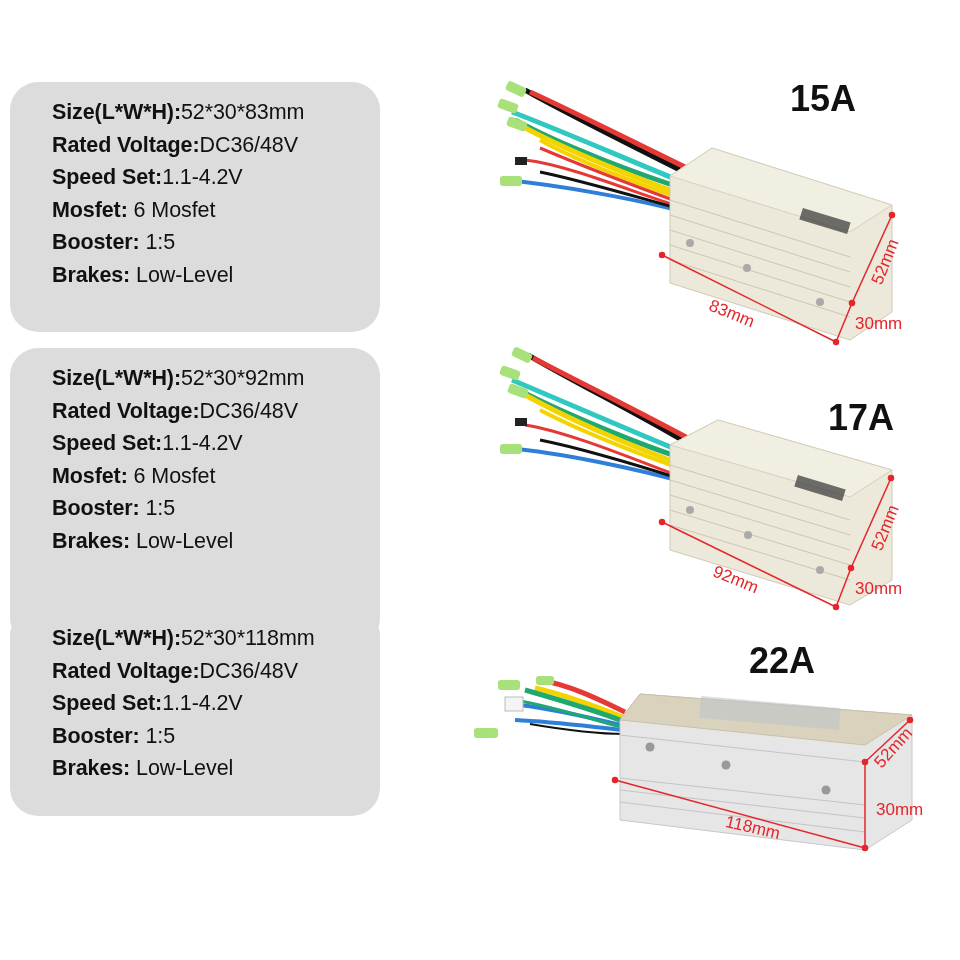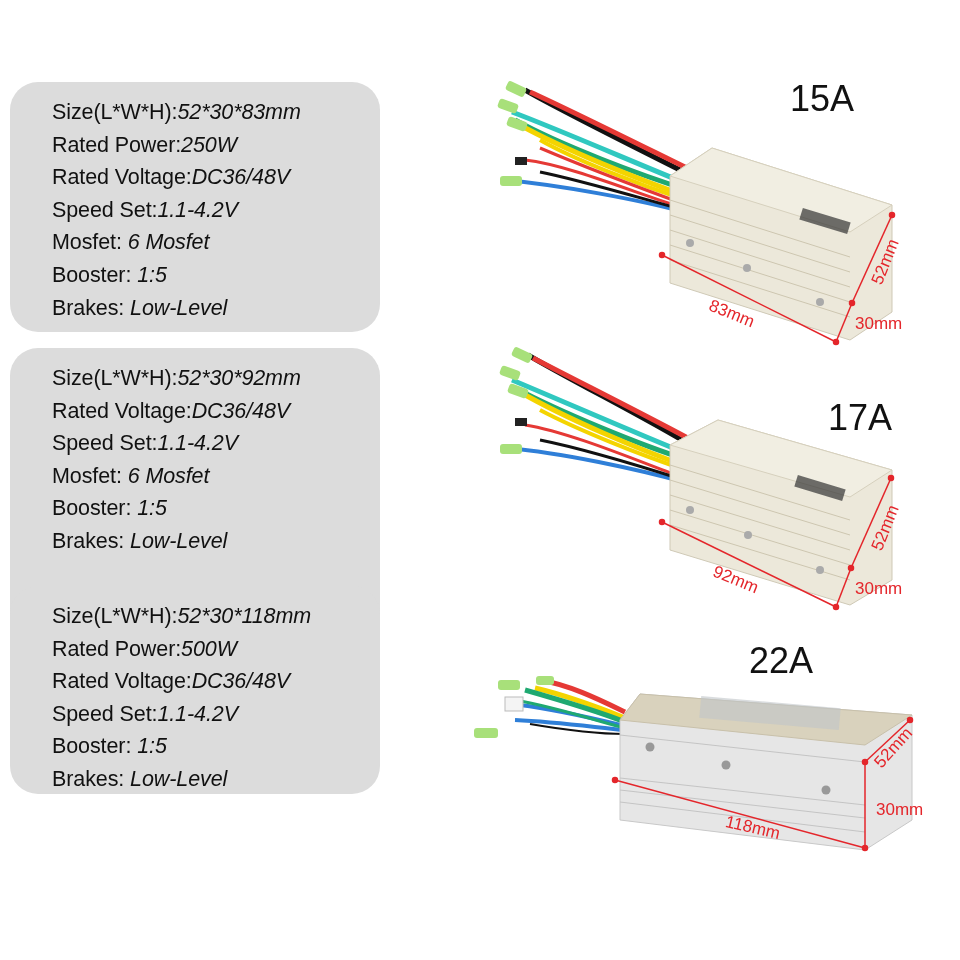--- a/index.html
+++ b/index.html
@@ -9,54 +9,52 @@
   .spec-card {
     position: absolute;
     left: 10px;
     width: 370px;
     background: #dcdcdc;
     border-radius: 28px;
     padding: 14px 0 0 42px;
   }
   .spec-card.c1 { top: 82px;  height: 250px; }
   .spec-card.c2 { top: 348px; height: 298px; }
-  .spec-card.c3 { top: 586px; height: 208px; }
+  .spec-card.c3 { top: 608px; height: 208px; }
   .spec-line { font-size: 21.5px; line-height: 32.6px; white-space: nowrap; letter-spacing: -0.1px; }
-  .spec-line .k { font-weight: normal; }
-  .spec-line .v { font-weight: normal; font-style: italic; }
-  .model-label { position: absolute; font-size: 36px; font-weight: normal; color: #111; }
+  .spec-line .k { font-weight: bold; }
+  .spec-line .v { font-weight: normal; }
+  .model-label { position: absolute; font-size: 36px; font-weight: bold; color: #111; }
   .dim { position: absolute; color: #e4262b; font-size: 17px; font-weight: normal; white-space: nowrap; }
 
   svg { position: absolute; overflow: visible; }
 </style>
 </head>
 <body>
 
 <div class="spec-card c1">
   <div class="spec-line"><span class="k">Size(L*W*H):</span><span class="v">52*30*83mm</span></div>
-  <div class="spec-line"><span class="k">Rated Power:</span><span class="v">250W</span></div>
   <div class="spec-line"><span class="k">Rated Voltage:</span><span class="v">DC36/48V</span></div>
   <div class="spec-line"><span class="k">Speed Set:</span><span class="v">1.1-4.2V</span></div>
   <div class="spec-line"><span class="k">Mosfet:</span><span class="v"> 6 Mosfet</span></div>
   <div class="spec-line"><span class="k">Booster:</span><span class="v"> 1:5</span></div>
   <div class="spec-line"><span class="k">Brakes:</span><span class="v"> Low-Level</span></div>
 </div>
 
 <div class="spec-card c2">
   <div class="spec-line"><span class="k">Size(L*W*H):</span><span class="v">52*30*92mm</span></div>
   <div class="spec-line"><span class="k">Rated Voltage:</span><span class="v">DC36/48V</span></div>
   <div class="spec-line"><span class="k">Speed Set:</span><span class="v">1.1-4.2V</span></div>
   <div class="spec-line"><span class="k">Mosfet:</span><span class="v"> 6 Mosfet</span></div>
   <div class="spec-line"><span class="k">Booster:</span><span class="v"> 1:5</span></div>
   <div class="spec-line"><span class="k">Brakes:</span><span class="v"> Low-Level</span></div>
 </div>
 
 <div class="spec-card c3">
   <div class="spec-line"><span class="k">Size(L*W*H):</span><span class="v">52*30*118mm</span></div>
-  <div class="spec-line"><span class="k">Rated Power:</span><span class="v">500W</span></div>
   <div class="spec-line"><span class="k">Rated Voltage:</span><span class="v">DC36/48V</span></div>
   <div class="spec-line"><span class="k">Speed Set:</span><span class="v">1.1-4.2V</span></div>
   <div class="spec-line"><span class="k">Booster:</span><span class="v"> 1:5</span></div>
   <div class="spec-line"><span class="k">Brakes:</span><span class="v"> Low-Level</span></div>
 </div>
 
 <div class="model-label" style="left:790px; top:78px;">15A</div>
 <svg style="left:0; top:0;" width="960" height="960">
   <g>
     <path d="M525 90 C560 110, 640 150, 690 175" stroke="#111" stroke-width="5" fill="none"></path>

